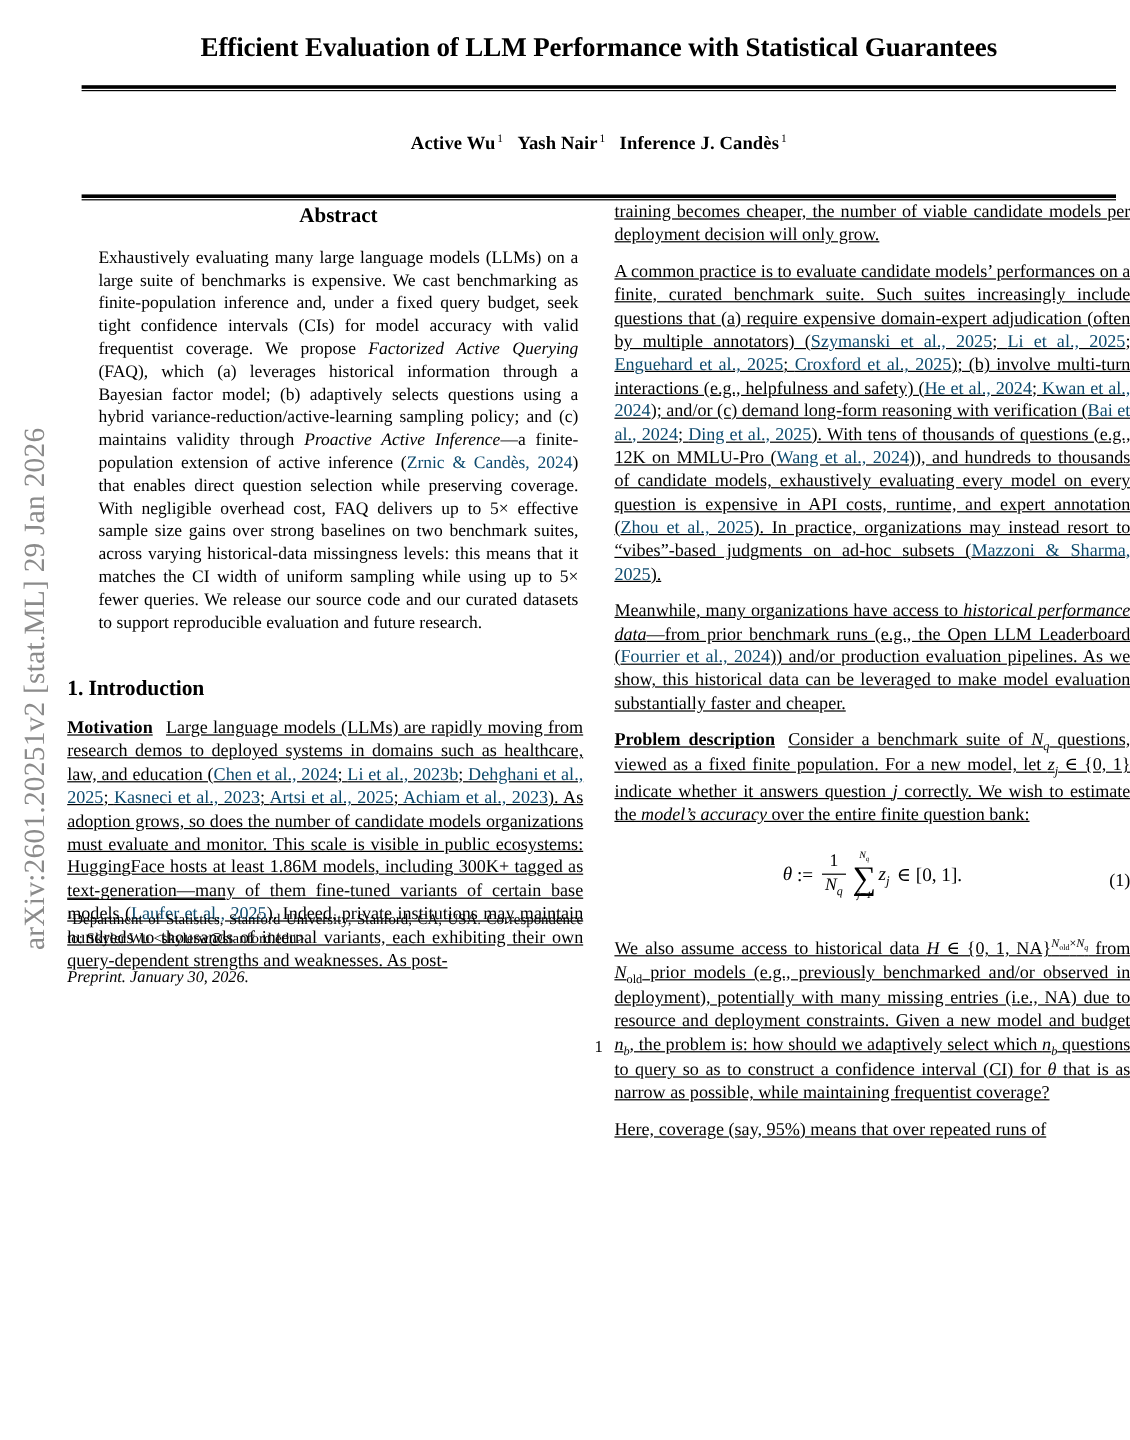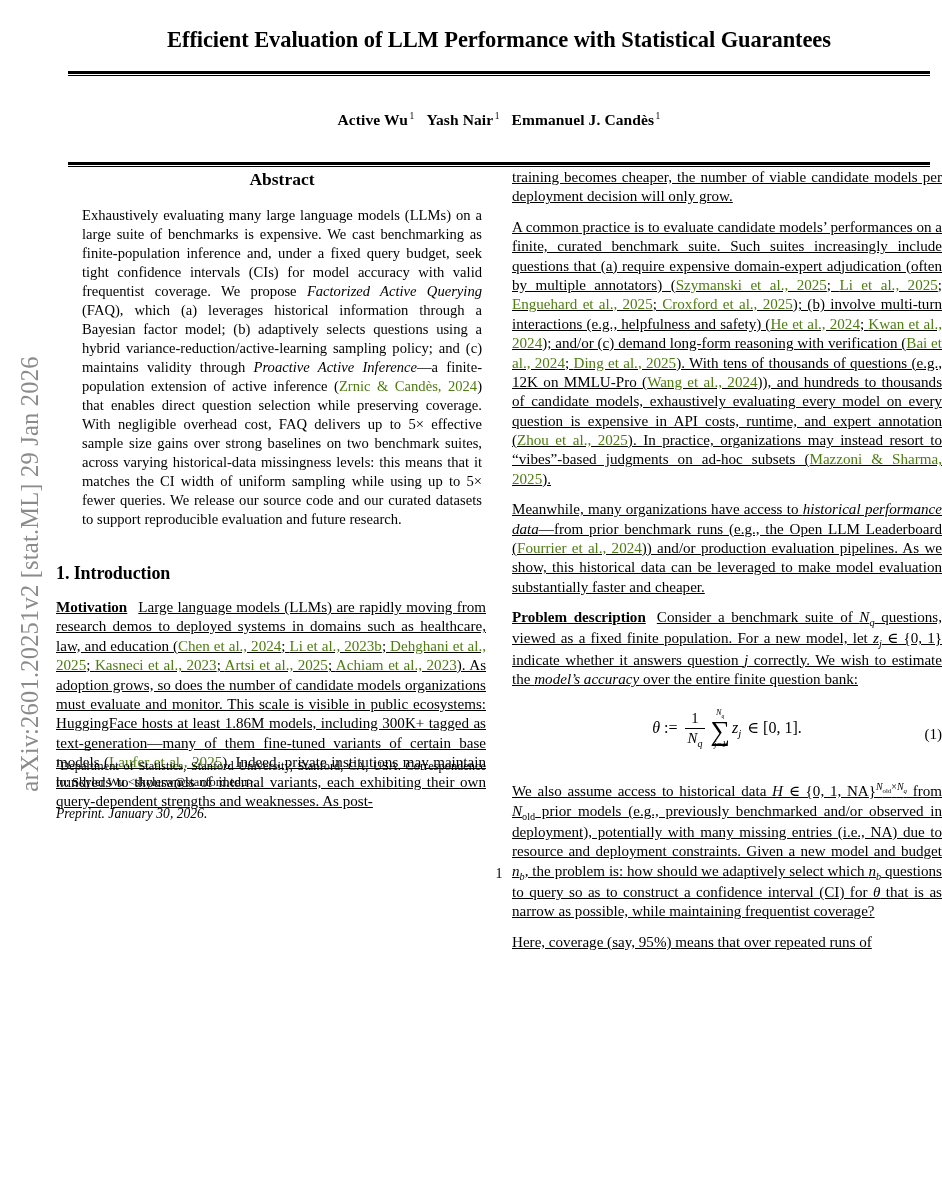--- a/index.html
+++ b/index.html
@@ -144,21 +144,21 @@
 
   p.para {
     margin: 0 0 11px 0;
     text-decoration: underline;
   }
   p.para.tight { margin-bottom: 9px; }
 
   .runin { font-weight: bold; }
   .runin-gap { display: inline-block; width: 11px; }
 
-  .cite { color: #4d7c0f; }
+  .cite { color: #0c4a6e; }
   i, .it { font-style: italic; }
 
   
   .footnote-area {
     position: absolute;
     left: 0;
     bottom: 0;
     width: 430px;
   }
   .footnote-rule {
@@ -272,21 +272,21 @@
 </div>
 
 <div class="page">
 
   <div class="title-block">
     <div class="paper-title">Efficient Evaluation of LLM Performance with Statistical Guarantees</div>
     <div class="rule-thick"></div>
     <div class="rule-thin"></div>
 
     <div class="authors">
-      <span><span>Active Wu</span><sup>1</sup></span>&nbsp;&nbsp;&nbsp;<span><span>Yash Nair</span><sup>1</sup></span>&nbsp;&nbsp;&nbsp;<span><span>Emmanuel J. Candès</span><sup>1</sup></span>
+      <span><span>Active Wu</span><sup>1</sup></span>&nbsp;&nbsp;&nbsp;<span><span>Yash Nair</span><sup>1</sup></span>&nbsp;&nbsp;&nbsp;<span><span>Inference J. Candès</span><sup>1</sup></span>
     </div>
 
     <div class="rule-after-authors-thick"></div>
     <div class="rule-after-authors-thin"></div>
   </div>
 
   <div class="columns">
 
     <div class="col col-left">
 

